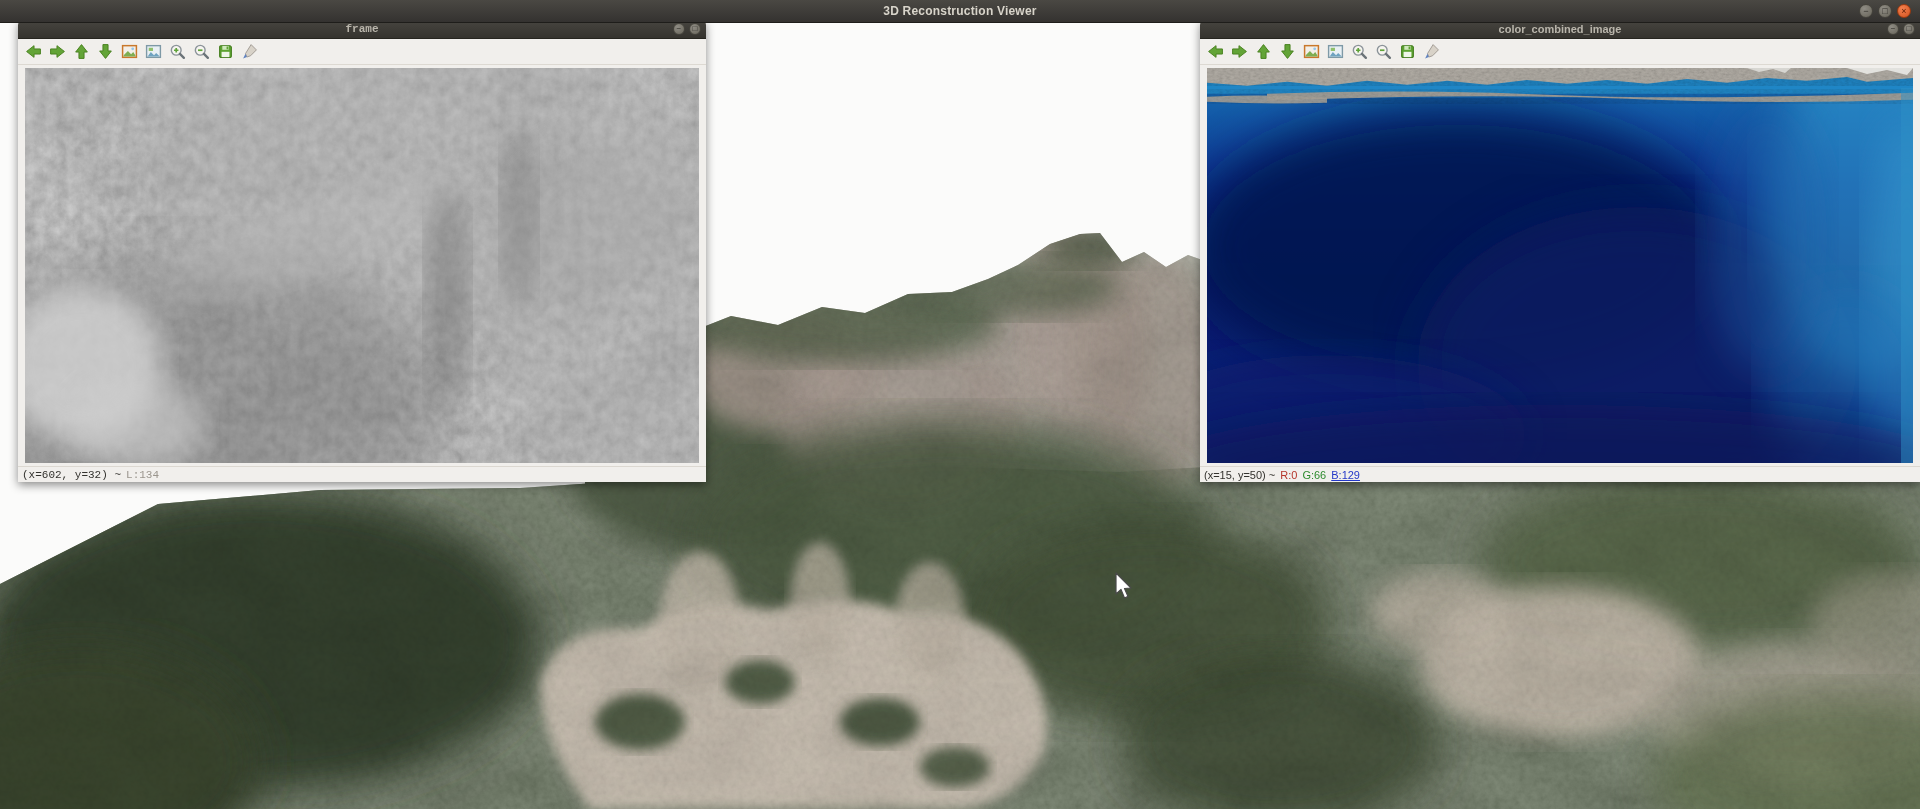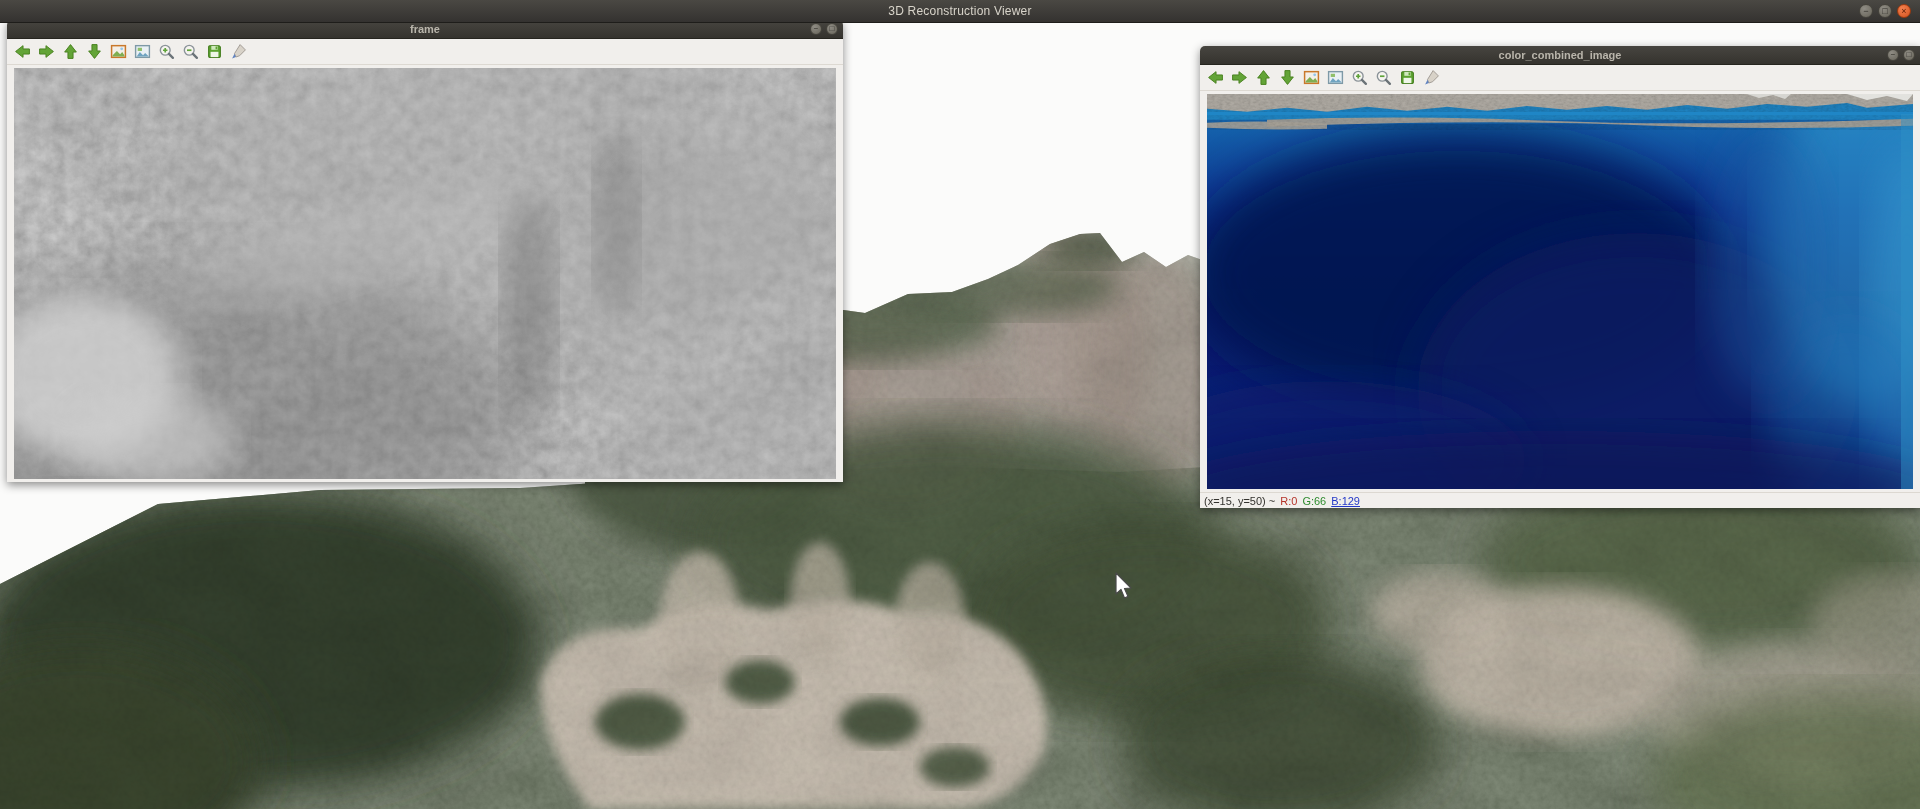--- a/index.html
+++ b/index.html
@@ -9,39 +9,39 @@
     font-family:"Liberation Sans","DejaVu Sans",sans-serif;
     -webkit-font-smoothing:antialiased;
   }
   
   .panel{
     position:absolute;top:0;left:0;width:1920px;height:22px;z-index:60;
     background:linear-gradient(#4a4843,#343230);
     border-bottom:1px solid #1e1d1a;
     display:flex;align-items:center;justify-content:center;
   }
-  .panel-title{color:#d8d4ca;font-size:12px;font-weight:normal;letter-spacing:.2px;}
+  .panel-title{color:#d8d4ca;font-size:12px;font-weight:bold;letter-spacing:.2px;}
   .panel-controls{position:absolute;right:9px;top:4px;display:flex;gap:5px;}
   .wbtn{
     width:14px;height:14px;border-radius:50%;box-sizing:border-box;
     background:radial-gradient(circle at 35% 30%,#8f8c84,#676459);
     border:1px solid #45433c;color:#2e2c27;
     font-size:9px;line-height:12px;text-align:center;cursor:default;user-select:none;
   }
   .wbtn.close{background:radial-gradient(circle at 35% 30%,#f3814f,#d4521f);border-color:#9c3a10;color:#5c1d06;}
   
   .scene{position:absolute;top:22px;left:0;width:1920px;height:787px;z-index:1;}
   
   .cvwin{
     position:absolute;top:20px;height:462px;z-index:20;
     background:#f1efec;display:flex;flex-direction:column;
     box-shadow:0 3px 10px rgba(0,0,0,.45);
   }
-  #frame-window{left:7px;width:836px;border-radius:5px 5px 0 0;}
-  #color-window{left:1200px;width:720px;border-radius:5px 0 0 0;margin-top:26px;}
+  #frame-window{left:18px;width:688px;border-radius:5px 5px 0 0;font-family:Liberation Mono, monospace;}
+  #color-window{left:1200px;width:720px;border-radius:5px 0 0 0;}
   .titlebar{
     height:18px;flex:0 0 auto;position:relative;
     background:linear-gradient(#474540,#35332e);
     border-radius:inherit;border-bottom:1px solid #26251f;
     display:flex;align-items:center;justify-content:center;
   }
   .titlebar .title{color:#b9b5ab;font-size:11px;font-weight:bold;}
   .titlebar .controls{position:absolute;right:5px;top:3px;display:flex;gap:4px;}
   .titlebar .wbtn{width:12px;height:12px;font-size:8px;line-height:10px;}
   .toolbar{
@@ -265,20 +265,24 @@
       <ellipse cx="180" cy="330" rx="260" ry="150" fill="#6e6e6e" opacity=".45" filter="url(#gb30)"></ellipse>
       <ellipse cx="430" cy="110" rx="300" ry="150" fill="#ababab" opacity=".4" filter="url(#gb30)"></ellipse>
       <ellipse cx="620" cy="250" rx="140" ry="180" fill="#a5a5a5" opacity=".35" filter="url(#gb30)"></ellipse>
       <ellipse cx="60" cy="300" rx="85" ry="80" fill="#d9d9d9" opacity=".75" filter="url(#gb14)"></ellipse>
       <ellipse cx="120" cy="360" rx="70" ry="45" fill="#cecece" opacity=".6" filter="url(#gb14)"></ellipse>
       <ellipse cx="300" cy="170" rx="180" ry="40" fill="#c2c2c2" opacity=".3" filter="url(#gb14)" transform="rotate(-18 300 170)"></ellipse>
       <ellipse cx="445" cy="230" rx="22" ry="110" fill="#5f5f5f" opacity=".4" filter="url(#gb14)"></ellipse>
       <ellipse cx="520" cy="150" rx="18" ry="90" fill="#686868" opacity=".35" filter="url(#gb14)"></ellipse>
     </svg>
   </div>
+  <div class="statusbar">
+    <span>(x=602, y=32) ~</span>
+    <span class="st-muted">L:134</span>
+  </div>
 </div>
 
 <div class="cvwin" id="color-window">
   <div class="titlebar">
     <span class="title">color_combined_image</span>
     <div class="controls">
         <span class="wbtn minimize">−</span>
         <span class="wbtn maximize">□</span>
       </div>
   </div>

